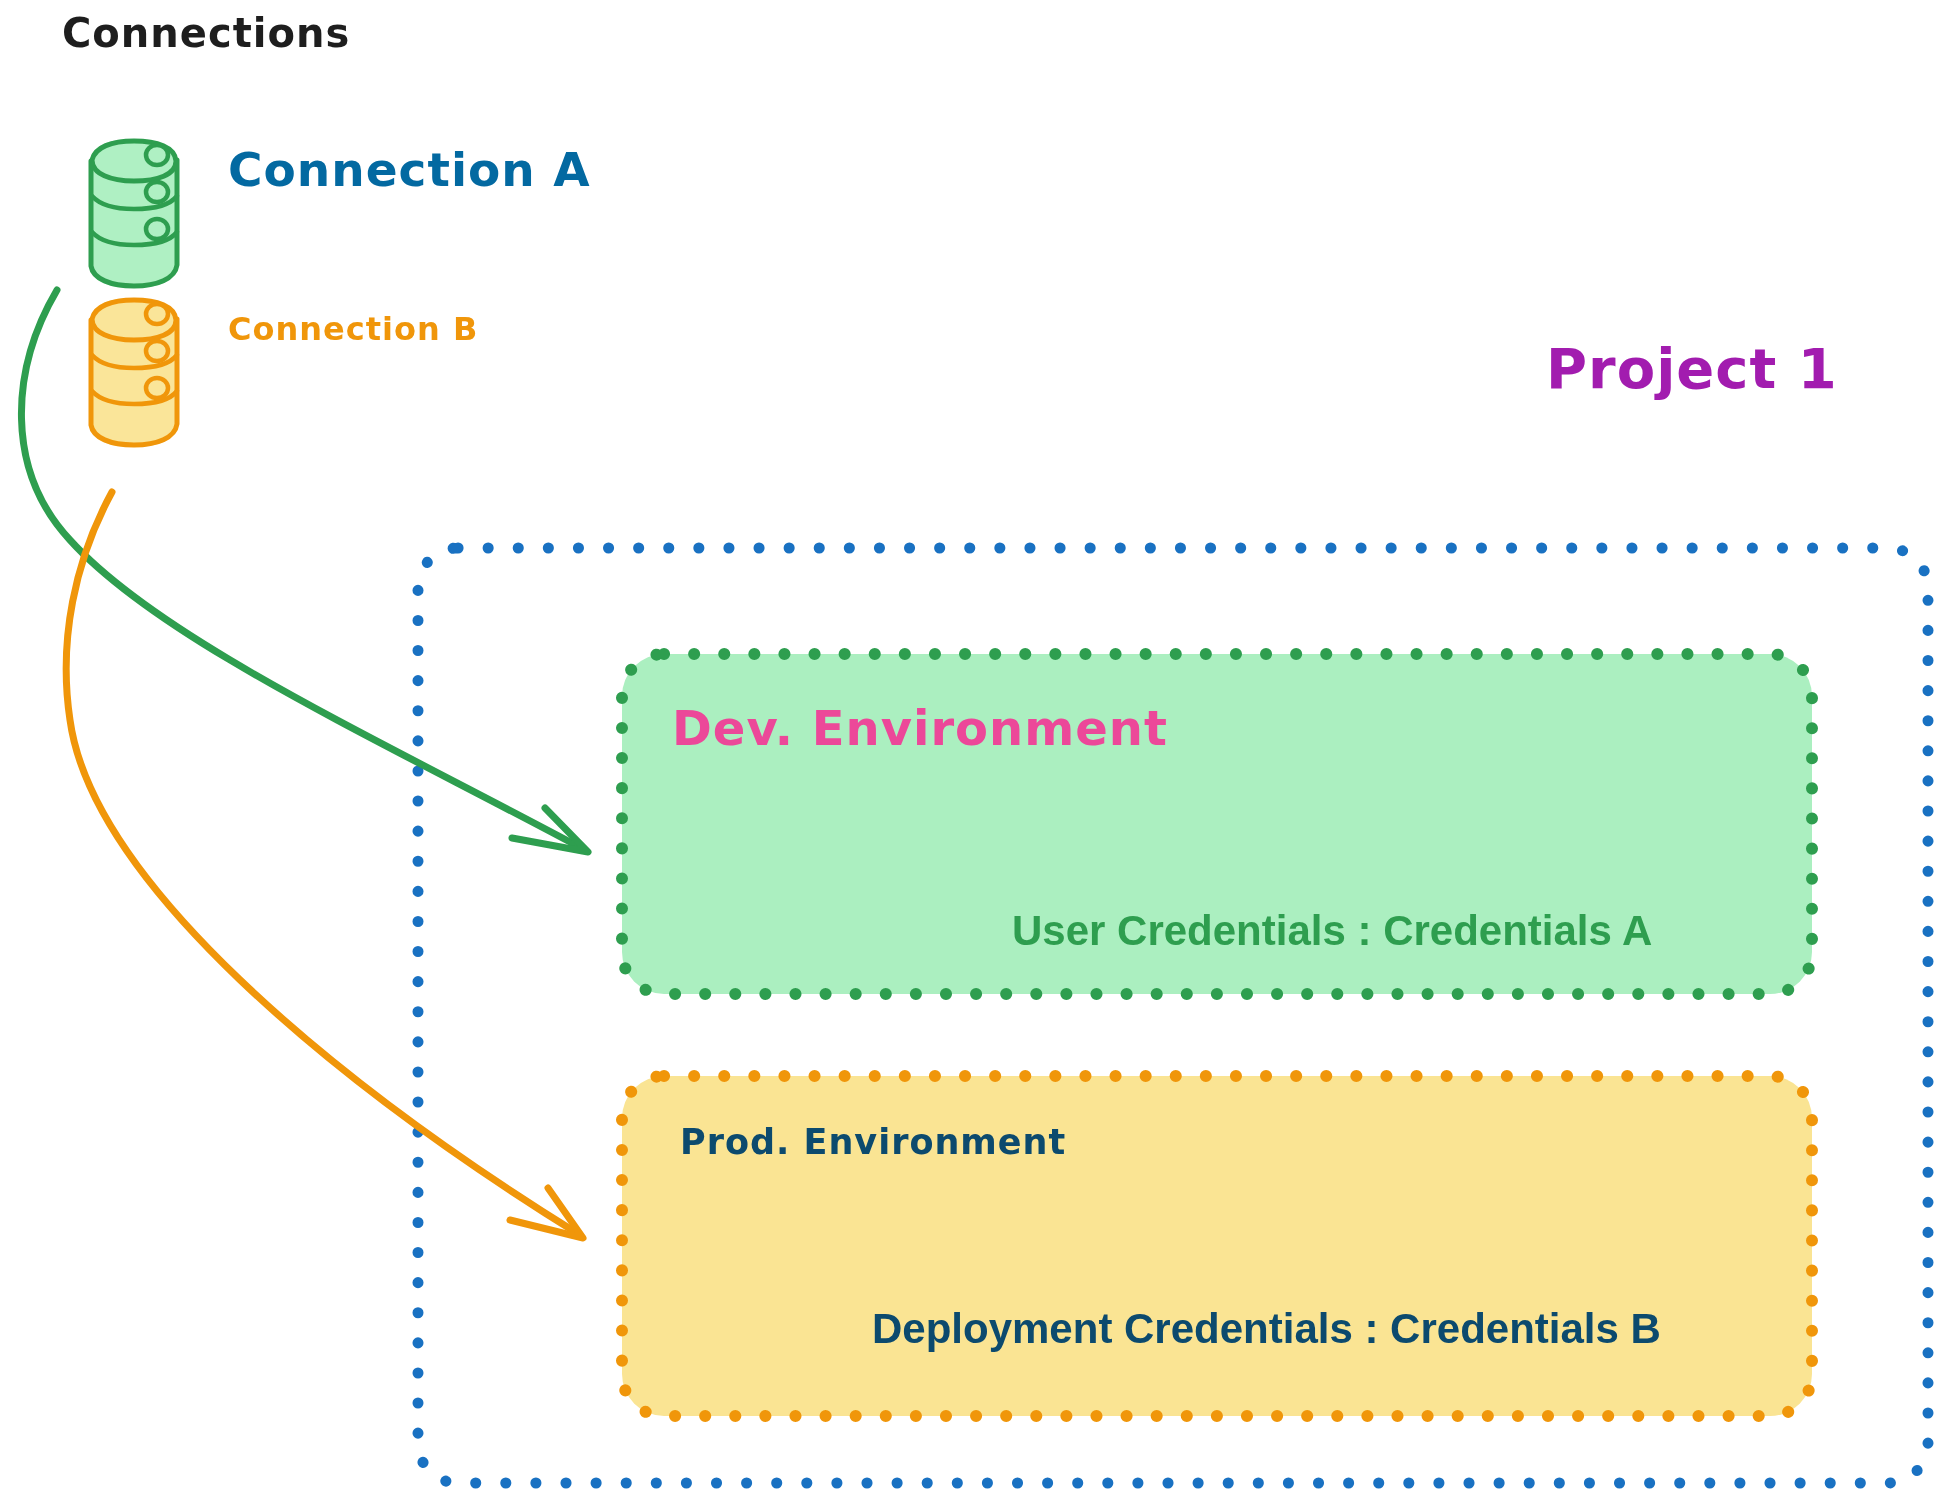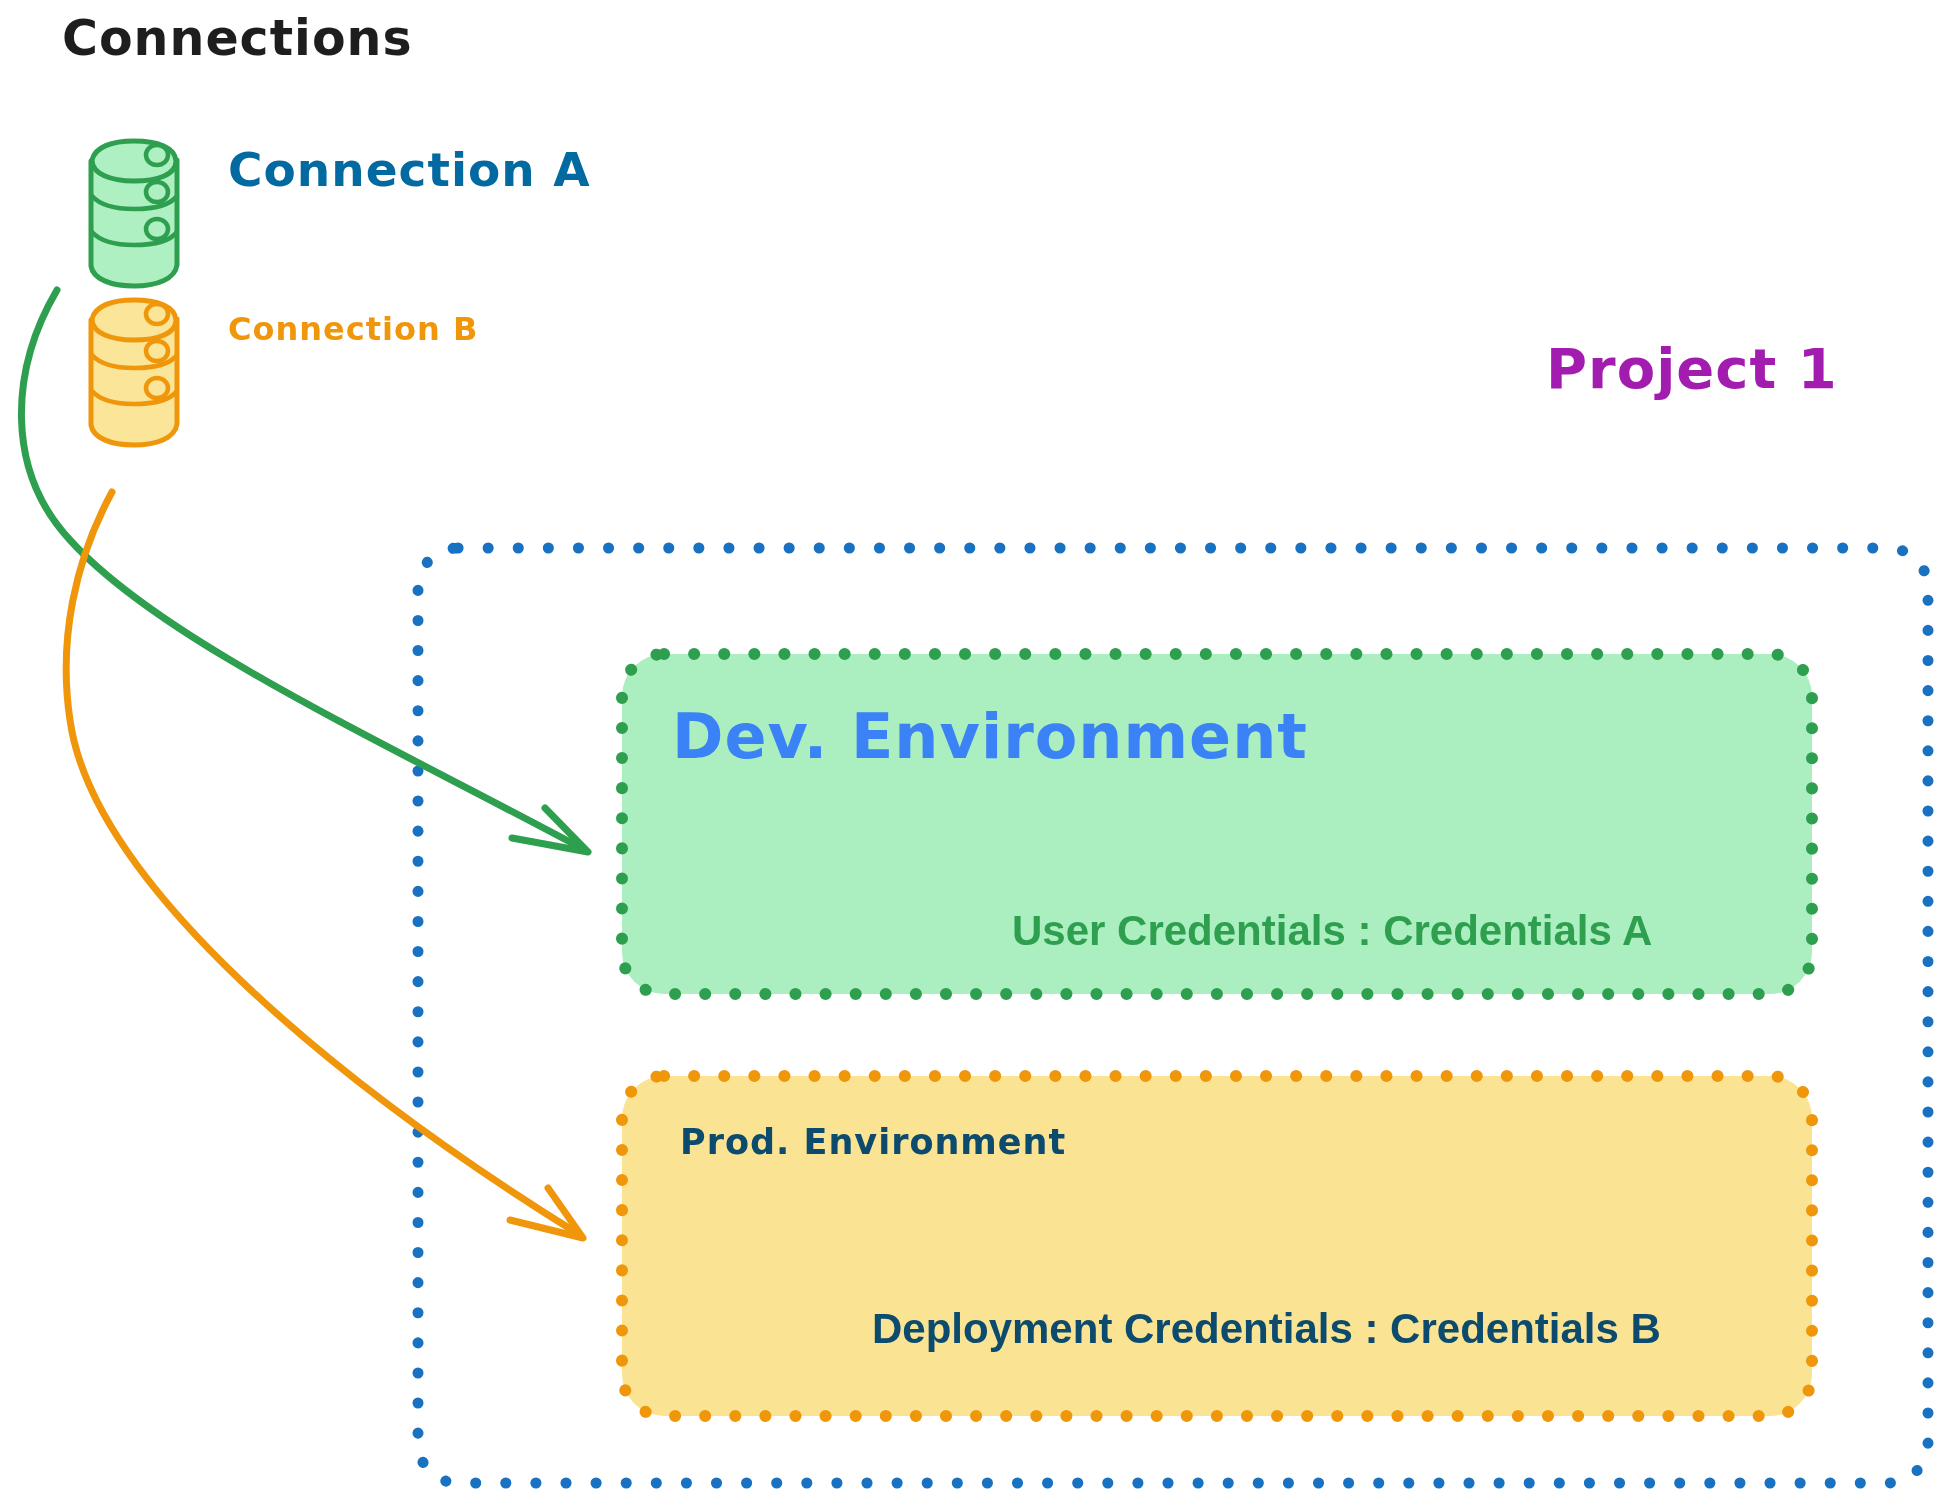--- a/index.html
+++ b/index.html
@@ -76,27 +76,27 @@
     <path d="M57,290 C10,370 5,470 70,540 C160,640 380,740 585,850" fill="none" stroke="#2E9E4F" stroke-width="7" stroke-linecap="round"></path>
     <path d="M545,808 L588,852 L512,838" fill="none" stroke="#2E9E4F" stroke-width="7" stroke-linecap="round" stroke-linejoin="round"></path>
   </g>
 
   <g>
     <path d="M112,492 C75,560 58,640 70,720 C92,880 330,1080 580,1235" fill="none" stroke="#F0960A" stroke-width="7" stroke-linecap="round"></path>
     <path d="M548,1188 L583,1238 L510,1220" fill="none" stroke="#F0960A" stroke-width="7" stroke-linecap="round" stroke-linejoin="round"></path>
   </g>
 </svg>
 
-<div class="lbl hand" style="left:62px; top:10px; font-size:49px; color:#1E1E1E;">Connections</div>
+<div class="lbl hand" style="left:62px; top:10px; font-size:40px; color:#1E1E1E;">Connections</div>
 
 <div class="lbl hand" style="left:228px; top:142px; font-size:47px; color:#0369a1;">Connection A</div>
 
 <div class="lbl hand" style="left:228px; top:310px; font-size:32px; color:#F0960A;">Connection B</div>
 
 <div class="lbl hand" style="left:1546px; top:336px; font-size:56px; color:#a21caf;">Project 1</div>
 
-<div class="lbl hand" style="left:672px; top:700px; font-size:62px; color:#3b82f6;">Dev. Environment</div>
+<div class="lbl hand" style="left:672px; top:700px; font-size:48px; color:#ec4899;">Dev. Environment</div>
 
 <div class="lbl mono" style="left:1012px; top:907px; font-size:42px; color:#2E9E4F;">User Credentials : Credentials A</div>
 
 <div class="lbl hand" style="left:680px; top:1122px; font-size:35px; color:#0c4a6e;">Prod. Environment</div>
 
 <div class="lbl mono" style="left:872px; top:1305px; font-size:42px; color:#0c4a6e;">Deployment Credentials : Credentials B</div>
 
 </body></html>

